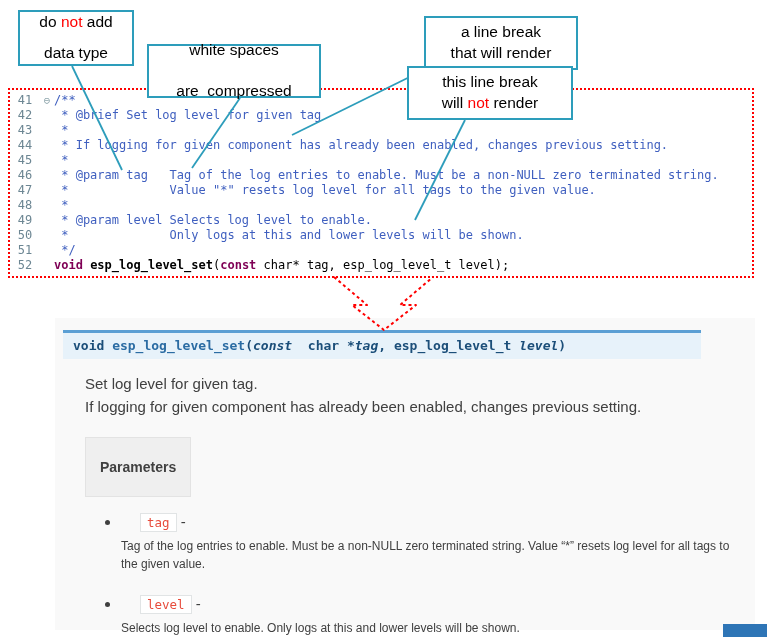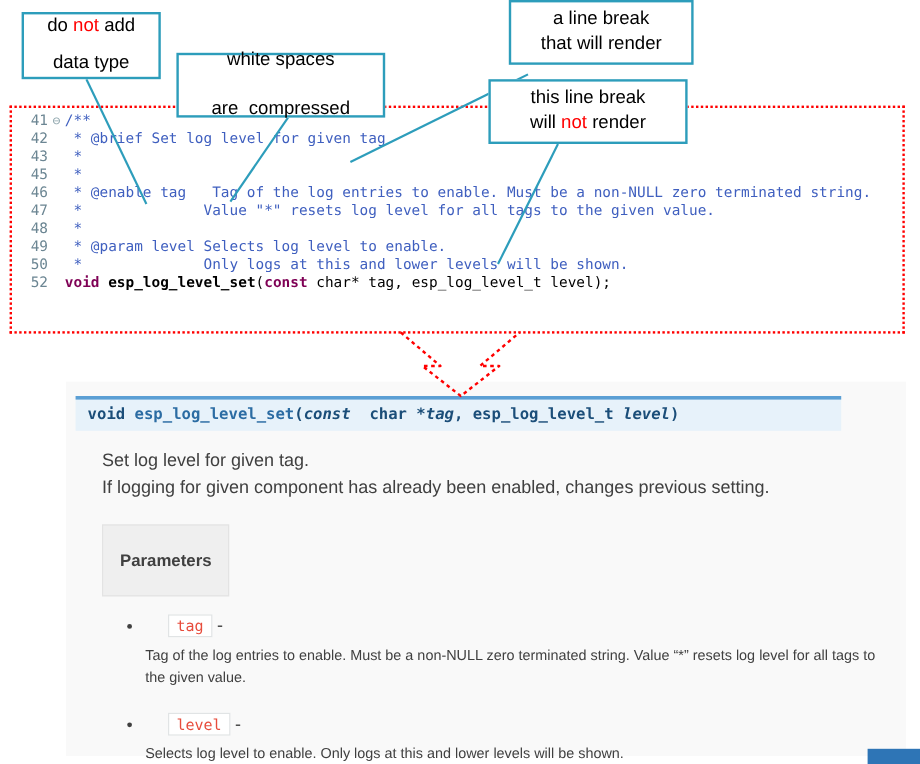--- a/index.html
+++ b/index.html
@@ -12,40 +12,40 @@
   .red-arrow { stroke:var(--annotation-red,#FF0000); stroke-width:2; fill:none; stroke-dasharray:3 3; stroke-linejoin:round; }
 
   
   .editor {
     position:absolute; left:8px; top:88px; width:742px; height:183px;
     border:2px dotted var(--annotation-red,#FF0000); background:#ffffff; z-index:1;
     font-family:"DejaVu Sans Mono","Liberation Mono",monospace; font-size:12px; line-height:15px;
     padding-top:3px; box-sizing:content-box; overflow:hidden;
   }
   .row { display:flex; white-space:pre; height:15px; }
-  .ln { flex:0 0 30px; width:30px; text-align:right; color:var(--line-number-gray,#6C8693); }
+  .ln { flex:0 0 30px; width:30px; text-align:center; color:var(--line-number-gray,#6C8693); }
   .fold { flex:0 0 14px; width:14px; text-align:center; color:#8fa6ad; font-size:11px; }
   .code { white-space:pre; }
   .seg-cmt { color:var(--comment-blue,#3F5FBF); }
   .seg-kw { color:var(--keyword-purple,#7F0055); font-weight:bold; }
   .seg-fn { color:#000000; font-weight:bold; }
   .seg-pln { color:#000000; }
 
   
   .callout {
     position:absolute; z-index:10; background:#ffffff;
     border:2px solid var(--callout-border,#2D9DBB);
     display:flex; flex-direction:column; justify-content:center; align-items:center;
     text-align:center; font-size:15.5px; color:#000; line-height:1.35;
   }
   .callout-line { white-space:pre; }
   .seg-red { color:var(--annotation-red,#FF0000); }
   .c0 { left:18px;  top:10px; width:112px; height:52px;justify-content:space-between; }
   .c1 { left:147px; top:44px; width:170px; height:50px;gap:20px; }
-  .c2 { left:424px; top:0;  width:150px; height:50px;text-align:center; }
+  .c2 { left:424px; top:16px;  width:150px; height:50px;text-align:center; }
   .c3 { left:407px; top:66px; width:162px; height:50px; }
 
   
   .docs {
     position:absolute; left:55px; top:318px; width:700px; height:312px;
     background:var(--docs-bg,#F9F9F9); z-index:1; box-sizing:border-box;
     padding:12px 0 0 8px; color:var(--body-text,#404040);
   }
   .sig {
     width:638px; box-sizing:border-box;
@@ -86,26 +86,28 @@
 </head>
 <body>
 
 <div class="stage">
 
   <div class="editor">
     <div id="code-lines">
         <div class="row"><span class="ln">41</span><span class="fold">⊖</span><span class="code"><span class="seg-cmt">/**</span></span></div>
         <div class="row"><span class="ln">42</span><span class="fold"></span><span class="code"><span class="seg-cmt"> * @brief Set log level for given tag</span></span></div>
         <div class="row"><span class="ln">43</span><span class="fold"></span><span class="code"><span class="seg-cmt"> *</span></span></div>
+        <div class="row"><span class="ln">44</span><span class="fold"></span><span class="code"><span class="seg-cmt"> * If logging for given component has already been enabled, changes previous setting.</span></span></div>
         <div class="row"><span class="ln">45</span><span class="fold"></span><span class="code"><span class="seg-cmt"> *</span></span></div>
-        <div class="row"><span class="ln">46</span><span class="fold"></span><span class="code"><span class="seg-cmt"> * @enable tag   Tag of the log entries to enable. Must be a non-NULL zero terminated string.</span></span></div>
+        <div class="row"><span class="ln">46</span><span class="fold"></span><span class="code"><span class="seg-cmt"> * @param tag   Tag of the log entries to enable. Must be a non-NULL zero terminated string.</span></span></div>
         <div class="row"><span class="ln">47</span><span class="fold"></span><span class="code"><span class="seg-cmt"> *              Value "*" resets log level for all tags to the given value.</span></span></div>
         <div class="row"><span class="ln">48</span><span class="fold"></span><span class="code"><span class="seg-cmt"> *</span></span></div>
         <div class="row"><span class="ln">49</span><span class="fold"></span><span class="code"><span class="seg-cmt"> * @param level Selects log level to enable.</span></span></div>
         <div class="row"><span class="ln">50</span><span class="fold"></span><span class="code"><span class="seg-cmt"> *              Only logs at this and lower levels will be shown.</span></span></div>
+        <div class="row"><span class="ln">51</span><span class="fold"></span><span class="code"><span class="seg-cmt"> */</span></span></div>
         <div class="row"><span class="ln">52</span><span class="fold"></span><span class="code"><span class="seg-kw">void</span><span class="seg-pln"> </span><span class="seg-fn">esp_log_level_set</span><span class="seg-pln">(</span><span class="seg-kw">const</span><span class="seg-pln"> char* tag, esp_log_level_t level);</span></span></div>
       </div>
   </div>
 
   <svg class="overlay" width="767" height="637" viewBox="0 0 767 637">
     <line class="conn" x1="72" y1="66" x2="122" y2="170"></line>
     <line class="conn" x1="240" y1="98" x2="192" y2="168"></line>
     <line class="conn" x1="440" y1="62" x2="292" y2="135"></line>
     <line class="conn" x1="465" y1="120" x2="415" y2="220"></line>
     <path class="red-arrow" d="M334,277 L367,305 L352,305 L384,330 L416,305 L400,305 L433,277"></path>

